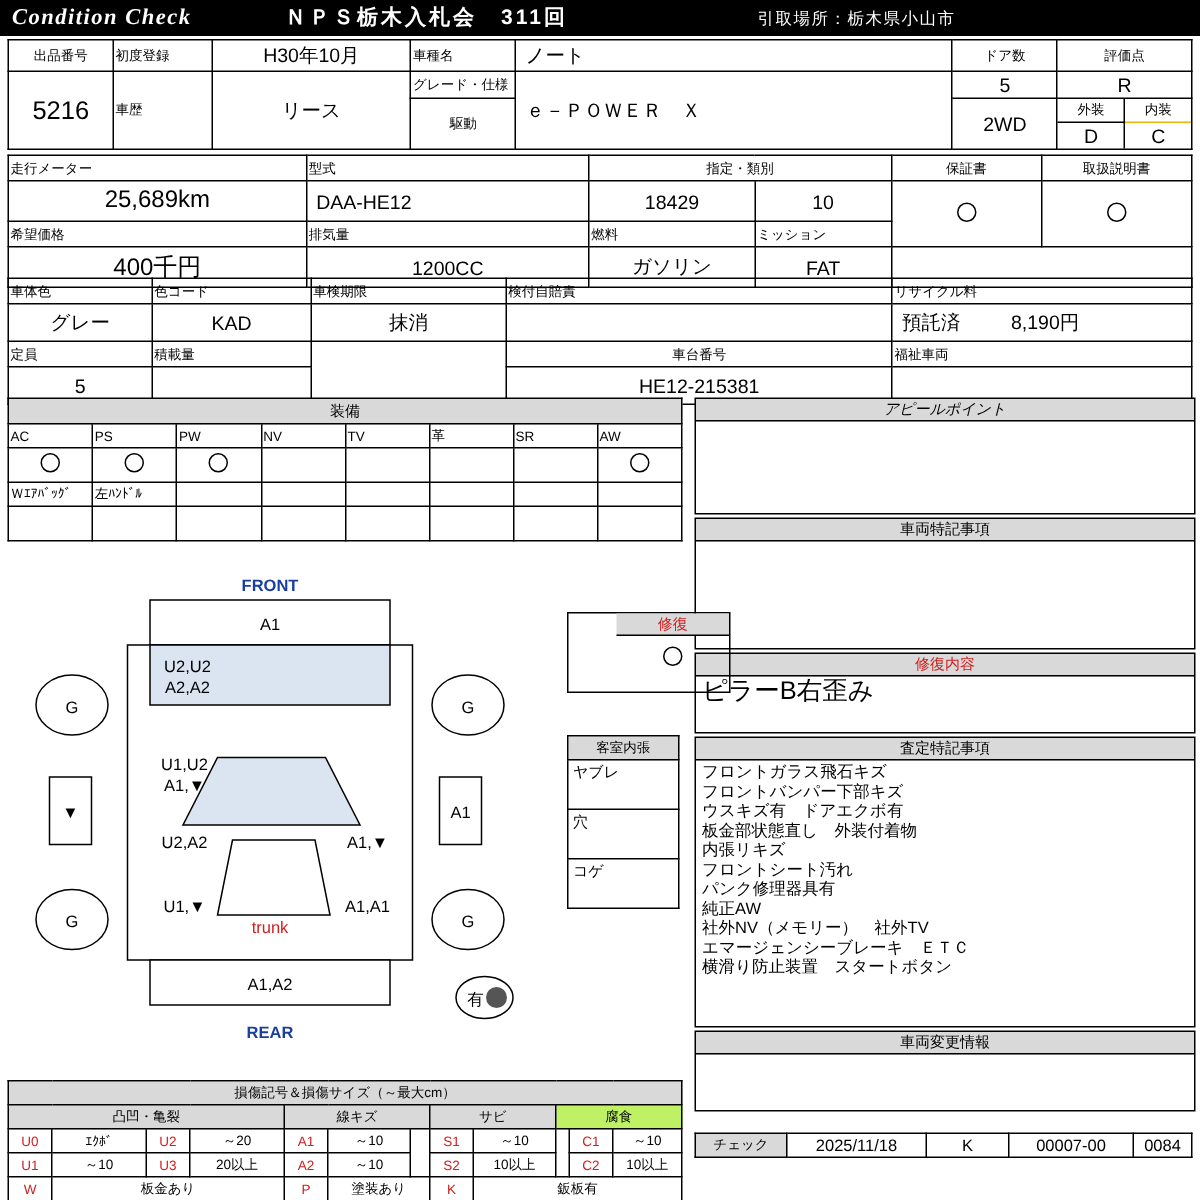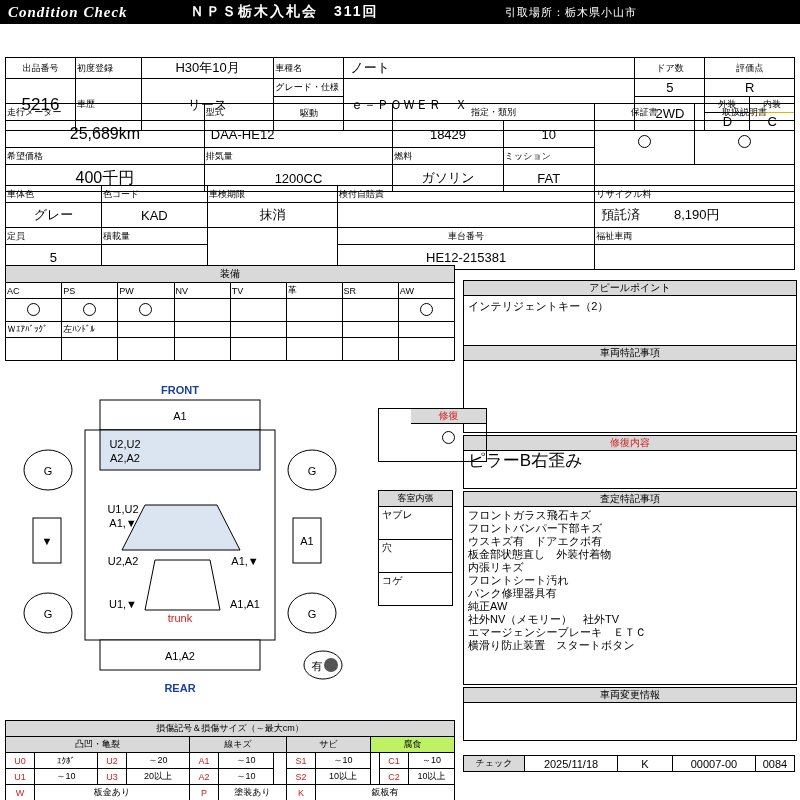--- a/index.html
+++ b/index.html
@@ -26,21 +26,21 @@
 <body>
 
 <div class="sheet">
 
   <div class="hdr">
     <div class="cc">Condition  Check</div>
     <div class="mid">ＮＰＳ栃木入札会　311回</div>
     <div class="right">引取場所：栃木県小山市</div>
   </div>
 
-  <div style="position:absolute;left:5px;top:26px;width:639px;margin-top:31px;">
+  <div style="position:absolute;left:5px;top:26px;width:639px;">
     <table class="b" style="width:790px;border:1px solid #000;">
       <tbody>
           <tr>
         <td class="b lbl c" style="width:62px;">出品番号</td>
         <td class="b lbl" style="width:58px;">初度登録</td>
         <td class="b val c" style="width:120px;">H30年10月</td>
         <td class="b lbl" style="width:62px;">車種名</td>
         <td class="b val" style="width:262px;padding-left:6px;">ノート</td>
         <td class="b lbl c" style="width:62px;">ドア数</td>
         <td class="b lbl c" style="width:80px;">評価点</td>
@@ -191,25 +191,22 @@
             <td class="b c" style="height: 20px;"></td>
             <td class="b c" style="height: 20px;"></td>
             <td class="b c" style="height: 20px;"></td>
             <td class="b c" style="height: 20px;"></td>
             <td class="b c" style="height: 20px;"></td>
           </tr>
     </tbody>
       </table>
   </div>
 
-  <div style="position:absolute;left:463px;top:280px;width:332px;height:76px;" class="b">
+  <div style="position:absolute;left:463px;top:265px;width:332px;height:76px;font-style:italic;" class="b">
     <div class="secthead">アピールポイント</div>
-    <div style="padding:3px 4px;font-size:11px;line-height:14px;" id="appeal-lines">
-        <div>インテリジェントキー（2）</div>
-      </div>
   </div>
 
   <div style="position:absolute;left:463px;top:345px;width:332px;height:86px;" class="b">
     <div class="secthead">車両特記事項</div>
     <div style="padding:3px 4px;font-size:11px;line-height:14px;" id="notes-lines"></div>
   </div>
 
   <div style="position:absolute;left:463px;top:435px;width:332px;height:52px;" class="b">
     <div class="secthead red">修復内容</div>
     <div style="padding:3px 4px;font-size:17px;line-height:14px;" id="repair-lines">

